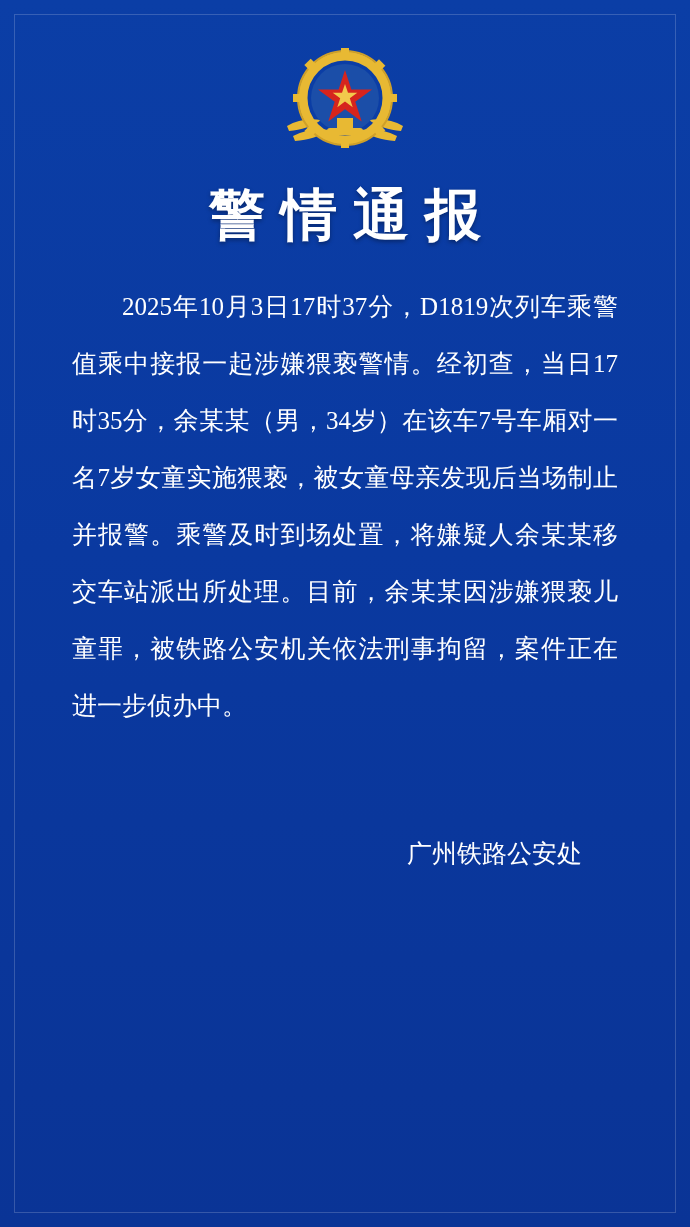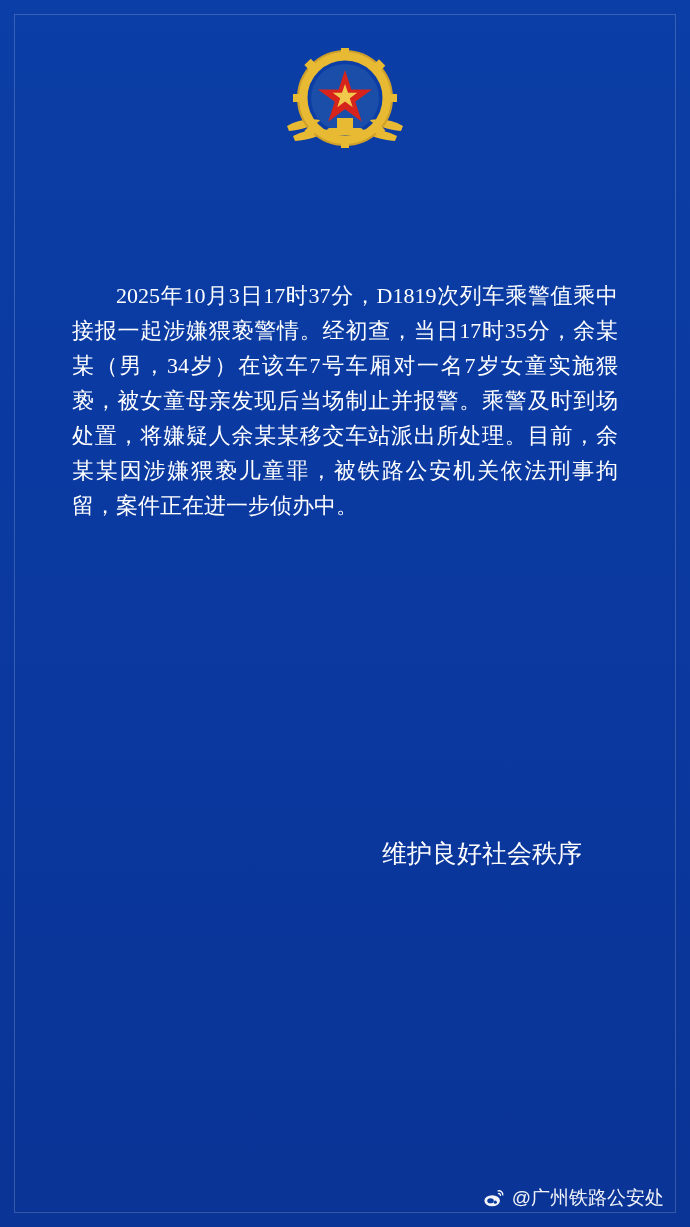--- a/index.html
+++ b/index.html
@@ -63,22 +63,22 @@
     text-shadow: 0 2px 4px rgba(0,0,0,0.35);
   }
 
   
   .body-text {
     position: absolute;
     left: 72px;
     right: 72px;
     top: 278px;
     color: #ffffff;
-    font-size: 22px;
-    line-height: 35px;
+    font-size: 25px;
+    line-height: 57px;
     text-align: justify;
     text-justify: inter-ideograph;
     font-family: "Liberation Serif", "DejaVu Serif", serif;
   }
   .body-text p {
     margin: 0 0 4px 0;
     text-indent: 2em;
   }
 
   
@@ -149,34 +149,23 @@
         <path d="M66,22 l6.4,19.6 h20.6 l-16.7,12.2 6.4,19.7 -16.7,-12.2 -16.7,12.2 6.4,-19.7 -16.7,-12.2 h20.6 Z" fill="#d6241d"></path>
 
         <path d="M66,36 l3,8.8 h9.3 l-7.5,5.5 2.9,8.9 -7.7,-5.6 -7.7,5.6 2.9,-8.9 -7.5,-5.5 h9.3 Z" fill="#f2c94c"></path>
 
         <rect x="48" y="80" width="36" height="7" rx="3" fill="#e8b933"></rect>
         <rect x="58" y="70" width="16" height="12" fill="#e8b933"></rect>
       </svg>
     </div>
   </div>
 
+  <div class="title">警情通报</div>
 
   <div class="body-text">
     <p>2025年10月3日17时37分，D1819次列车乘警值乘中接报一起涉嫌猥亵警情。经初查，当日17时35分，余某某（男，34岁）在该车7号车厢对一名7岁女童实施猥亵，被女童母亲发现后当场制止并报警。乘警及时到场处置，将嫌疑人余某某移交车站派出所处理。目前，余某某因涉嫌猥亵儿童罪，被铁路公安机关依法刑事拘留，案件正在进一步侦办中。</p>
   </div>
 
   <div class="signature">
-    <div>维护良好社会秩序</div>
+    <div>广州铁路公安处</div>
   </div>
 
-  <div class="footer">
-    <span class="weibo-icon">
-      <svg width="22" height="22" viewBox="0 0 24 24" xmlns="http://www.w3.org/2000/svg">
-        <ellipse cx="10" cy="15" rx="8.5" ry="6" fill="#ffffff"></ellipse>
-        <ellipse cx="8.2" cy="15" rx="3.6" ry="2.8" fill="#0a3b9e"></ellipse>
-        <circle cx="13.4" cy="16.6" r="1.8" fill="#0a3b9e"></circle>
-        <path d="M16.5 4.2c2.8-0.6 5.4 1.6 5 4.4" fill="none" stroke="#ffffff" stroke-width="1.6" stroke-linecap="round"></path>
-        <path d="M16.9 7.2c1.2-0.3 2.3 0.7 2.1 1.9" fill="none" stroke="#ffffff" stroke-width="1.5" stroke-linecap="round"></path>
-      </svg>
-    </span>
-    <span>@广州铁路公安处</span>
-  </div>
 </div>
 
 </body></html>

